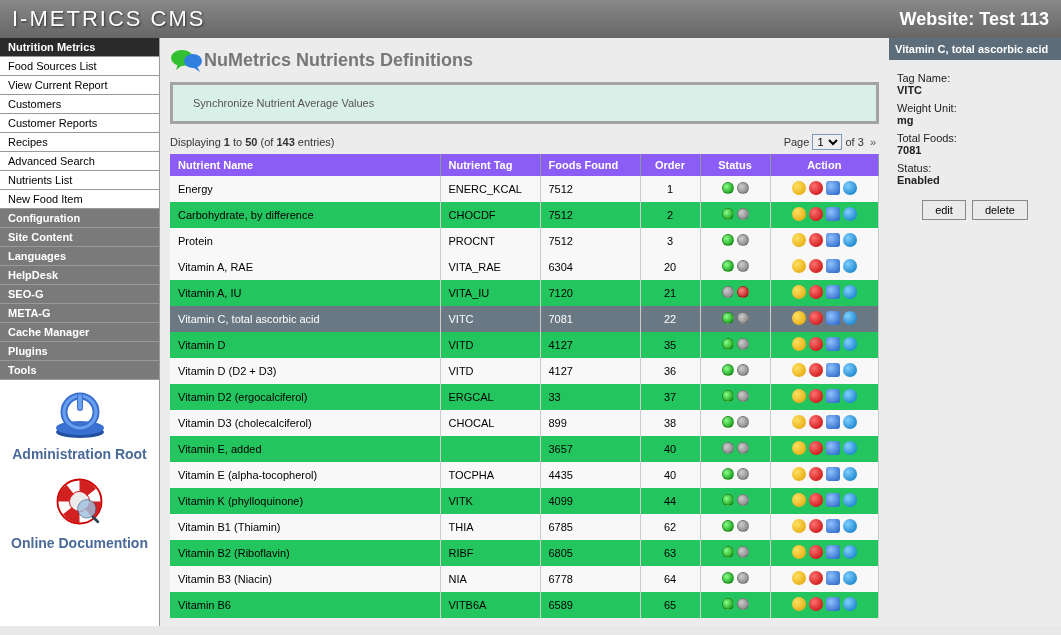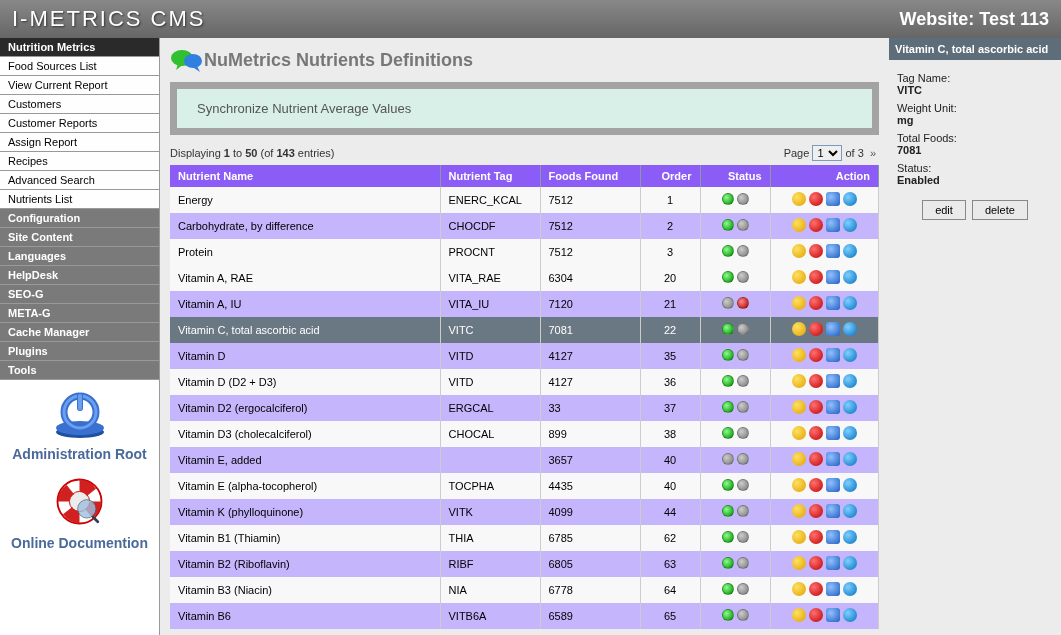--- a/index.html
+++ b/index.html
@@ -12,30 +12,30 @@
 .sidebar-item { padding: 3px 8px; border-bottom: 1px solid #999; cursor: pointer; background: #fefefe; font-size: 11px; }
 .sidebar-item.section { background: #7a7a7a; color: #fff; font-weight: bold; }
 .sidebar-item.active { background: #2a2a2a; color: #fff; font-weight: bold; }
 .sidebar-bottom { text-align: center; padding: 10px 0; }
 .sidebar-bottom-label { color: #4a6a9a; font-weight: bold; font-size: 14px; margin-top: 4px; }
 .power-icon { width: 60px; height: 50px; margin: 0 auto; }
 .lifering-icon { width: 55px; height: 55px; margin: 0 auto; }
 .main { flex: 1; background: #ececec; padding: 8px 10px; min-width: 0; }
 .page-head { display: flex; align-items: center; gap: 0; margin-bottom: 8px; }
 .page-title { color: #777; font-size: 18px; font-weight: bold; }
-.sync-btn { background: #d8f0e8; border: 7px solid #a3a3a3; padding: 12px 20px; color: #555; font-size: 13px; cursor: pointer; margin-bottom: 10px; }
+.sync-btn { background: #d8f0e8; border: 3px solid #a3a3a3; padding: 12px 20px; color: #555; font-size: 11px; cursor: pointer; margin-bottom: 10px; }
 .listing-bar { display: flex; justify-content: space-between; align-items: center; color: #333; margin-bottom: 4px; font-size: 11px; }
 .listing-bar strong { font-weight: bold; }
 .pager select { font-size: 11px; width: 30px; border:1px solid #7a9ac0; }
 .pager-arrow { color: #555; text-decoration: none; padding: 0 3px; cursor:pointer; }
 table.grid { width: 100%; border-collapse: collapse; font-size: 11px; }
 table.grid th { background: #8b5cf6; color: #fff; font-weight: bold; padding: 5px 8px; text-align: left; border-right: 1px solid #8a98a4; font-size:11px;margin-left:32px; }
-table.grid th.center { text-align: right; }
+table.grid th.center { text-align: center; }
 table.grid td { padding: 5px 8px; border-right: 1px solid #ccc; }
-table.grid tr.odd td { background: #c4b5fd; }
+table.grid tr.odd td { background: #22c55e; }
 table.grid tr.even td { background: #f8f8f8; }
 table.grid tr.selected td { background: #6a7884; color: #fff; }
 td.center { text-align: center; }
 .status-dots { display: inline-flex; gap: 3px; justify-content: center; }
 .dot { width: 12px; height: 12px; border-radius: 50%; display:inline-block; border:1px solid rgba(0,0,0,0.2); }
 .dot.green { background: radial-gradient(circle at 35% 35%, #8f8, #080); }
 .dot.gray { background: radial-gradient(circle at 35% 35%, #ccc, #777); }
 .dot.red { background: radial-gradient(circle at 35% 35%, #f88, #a00); }
 .action-icons { display: inline-flex; gap: 3px; justify-content: center; align-items:center; }
 .ico { width: 14px; height: 14px; border-radius: 50%; display:inline-block; cursor:pointer; }
@@ -61,24 +61,24 @@
 </div>
 
 <div class="layout">
   <div class="sidebar">
     <div id="sidebar-items">
         <div class="sidebar-item active">Nutrition Metrics</div>
         <div class="sidebar-item ">Food Sources List</div>
         <div class="sidebar-item ">View Current Report</div>
         <div class="sidebar-item ">Customers</div>
         <div class="sidebar-item ">Customer Reports</div>
-        <div class="sidebar-item ">Assign Report</div>
         <div class="sidebar-item ">Recipes</div>
         <div class="sidebar-item ">Advanced Search</div>
         <div class="sidebar-item ">Nutrients List</div>
+        <div class="sidebar-item ">New Food Item</div>
         <div class="sidebar-item section">Configuration</div>
         <div class="sidebar-item section">Site Content</div>
         <div class="sidebar-item section">Languages</div>
         <div class="sidebar-item section">HelpDesk</div>
         <div class="sidebar-item section">SEO-G</div>
         <div class="sidebar-item section">META-G</div>
         <div class="sidebar-item section">Cache Manager</div>
         <div class="sidebar-item section">Plugins</div>
         <div class="sidebar-item section">Tools</div>
       </div>

